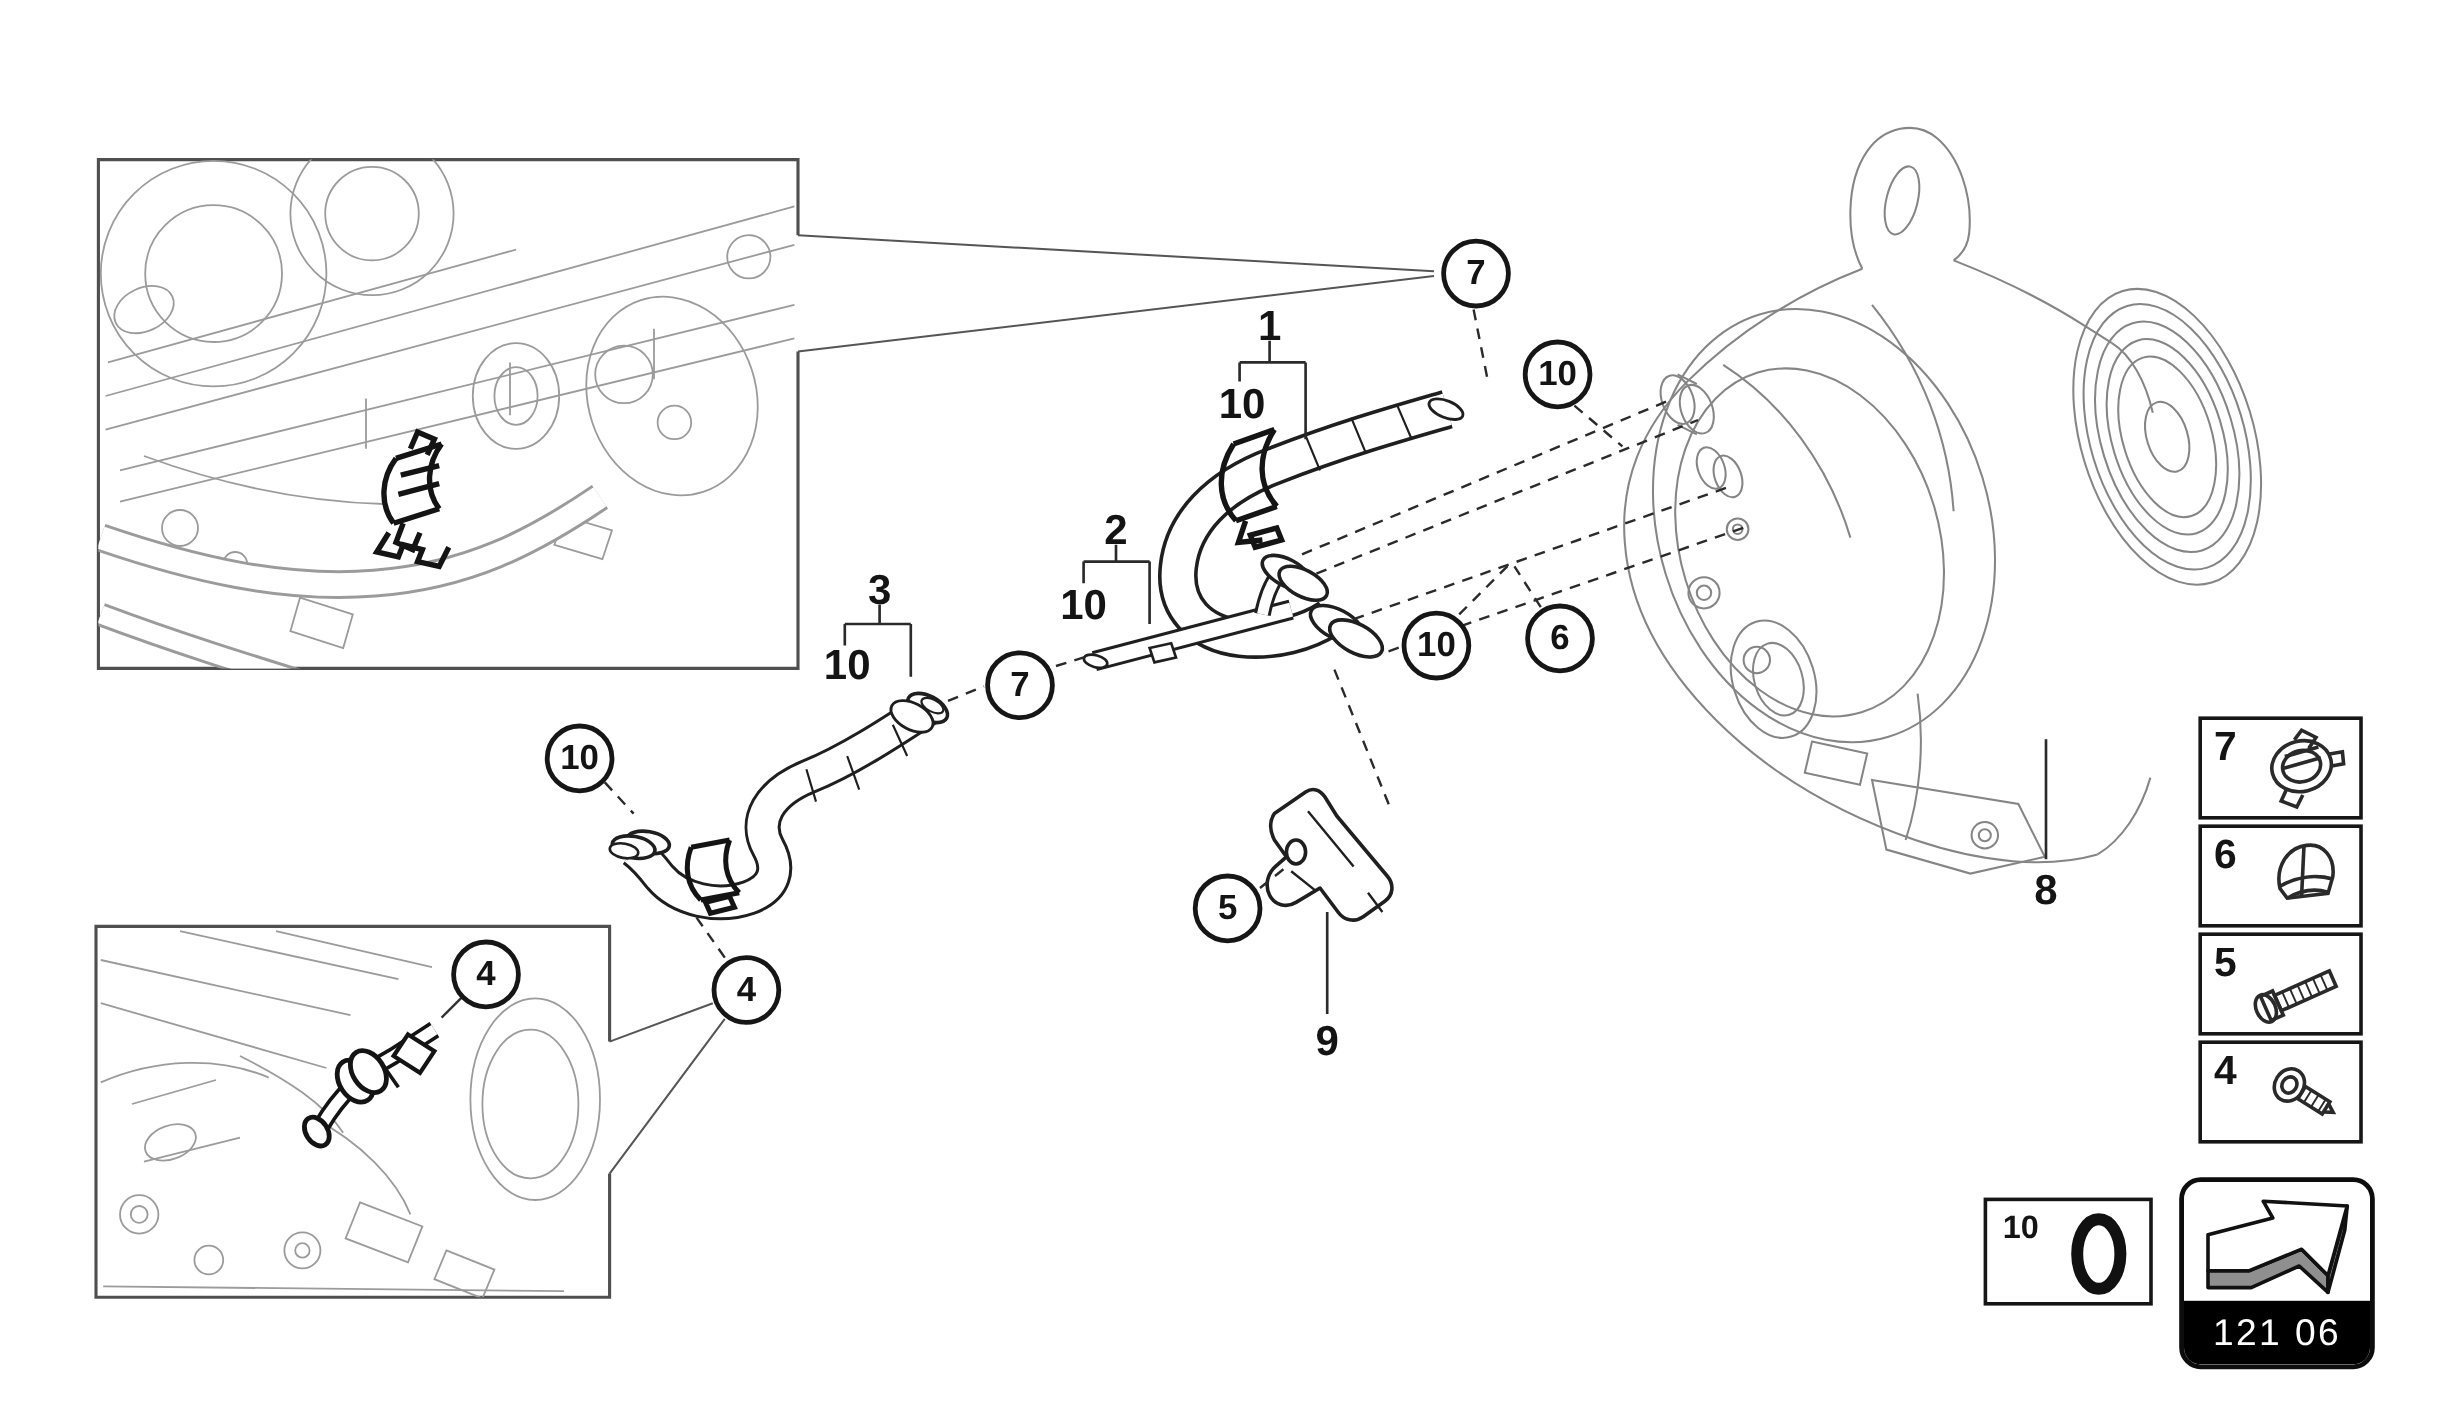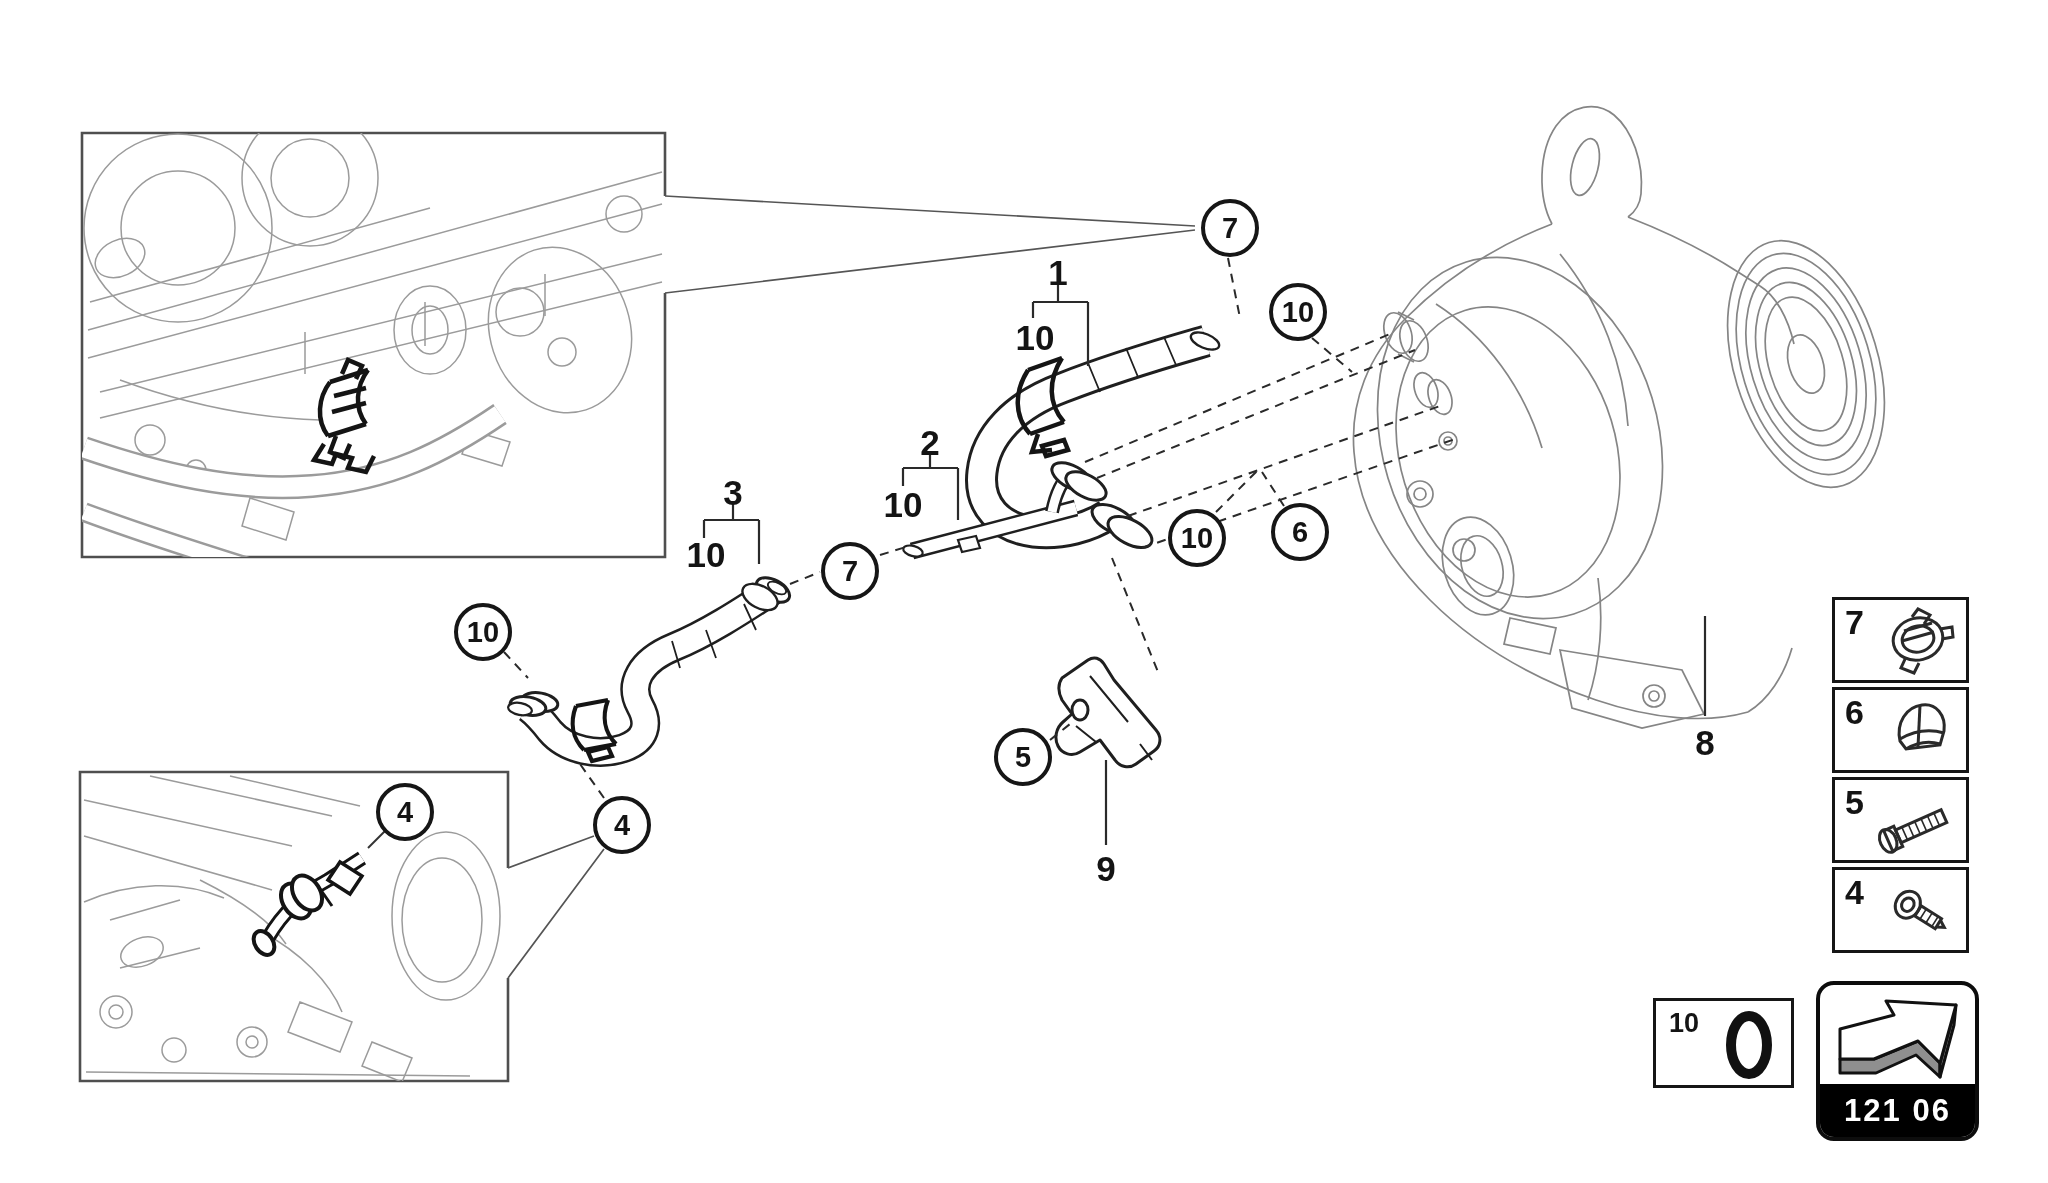--- a/index.html
+++ b/index.html
@@ -20,21 +20,21 @@
   
   .oring{position:absolute;left:1653px;top:998px;width:141px;height:90px;border:3px solid #161616;
          background:#fff;box-sizing:border-box;}
   .oring .sup{position:absolute;left:13px;top:7px;font-size:27px;font-weight:700;}
   .oring svg{position:absolute;left:58px;top:8px;}
   
   .nav{position:absolute;left:1816px;top:981px;width:163px;height:160px;border:4px solid #0d0d0d;
        border-radius:18px;background:#fff;box-sizing:border-box;overflow:hidden;}
   .nav-band{position:absolute;left:0;right:0;bottom:0;height:53px;background:#000;color:#fff;
             display:flex;align-items:center;justify-content:center;
-            font-size:31px;font-weight:700;letter-spacing:2px;}
+            font-size:31px;font-weight:400;letter-spacing:2px;}
   .nav svg{position:absolute;left:2px;top:2px;}
 </style>
 </head>
 <body>
 
 <div class="stage">
 
   <svg class="art" width="2048" height="1183" viewBox="0 0 2048 1183">
     <defs>
       <clipPath id="clipInset1">

